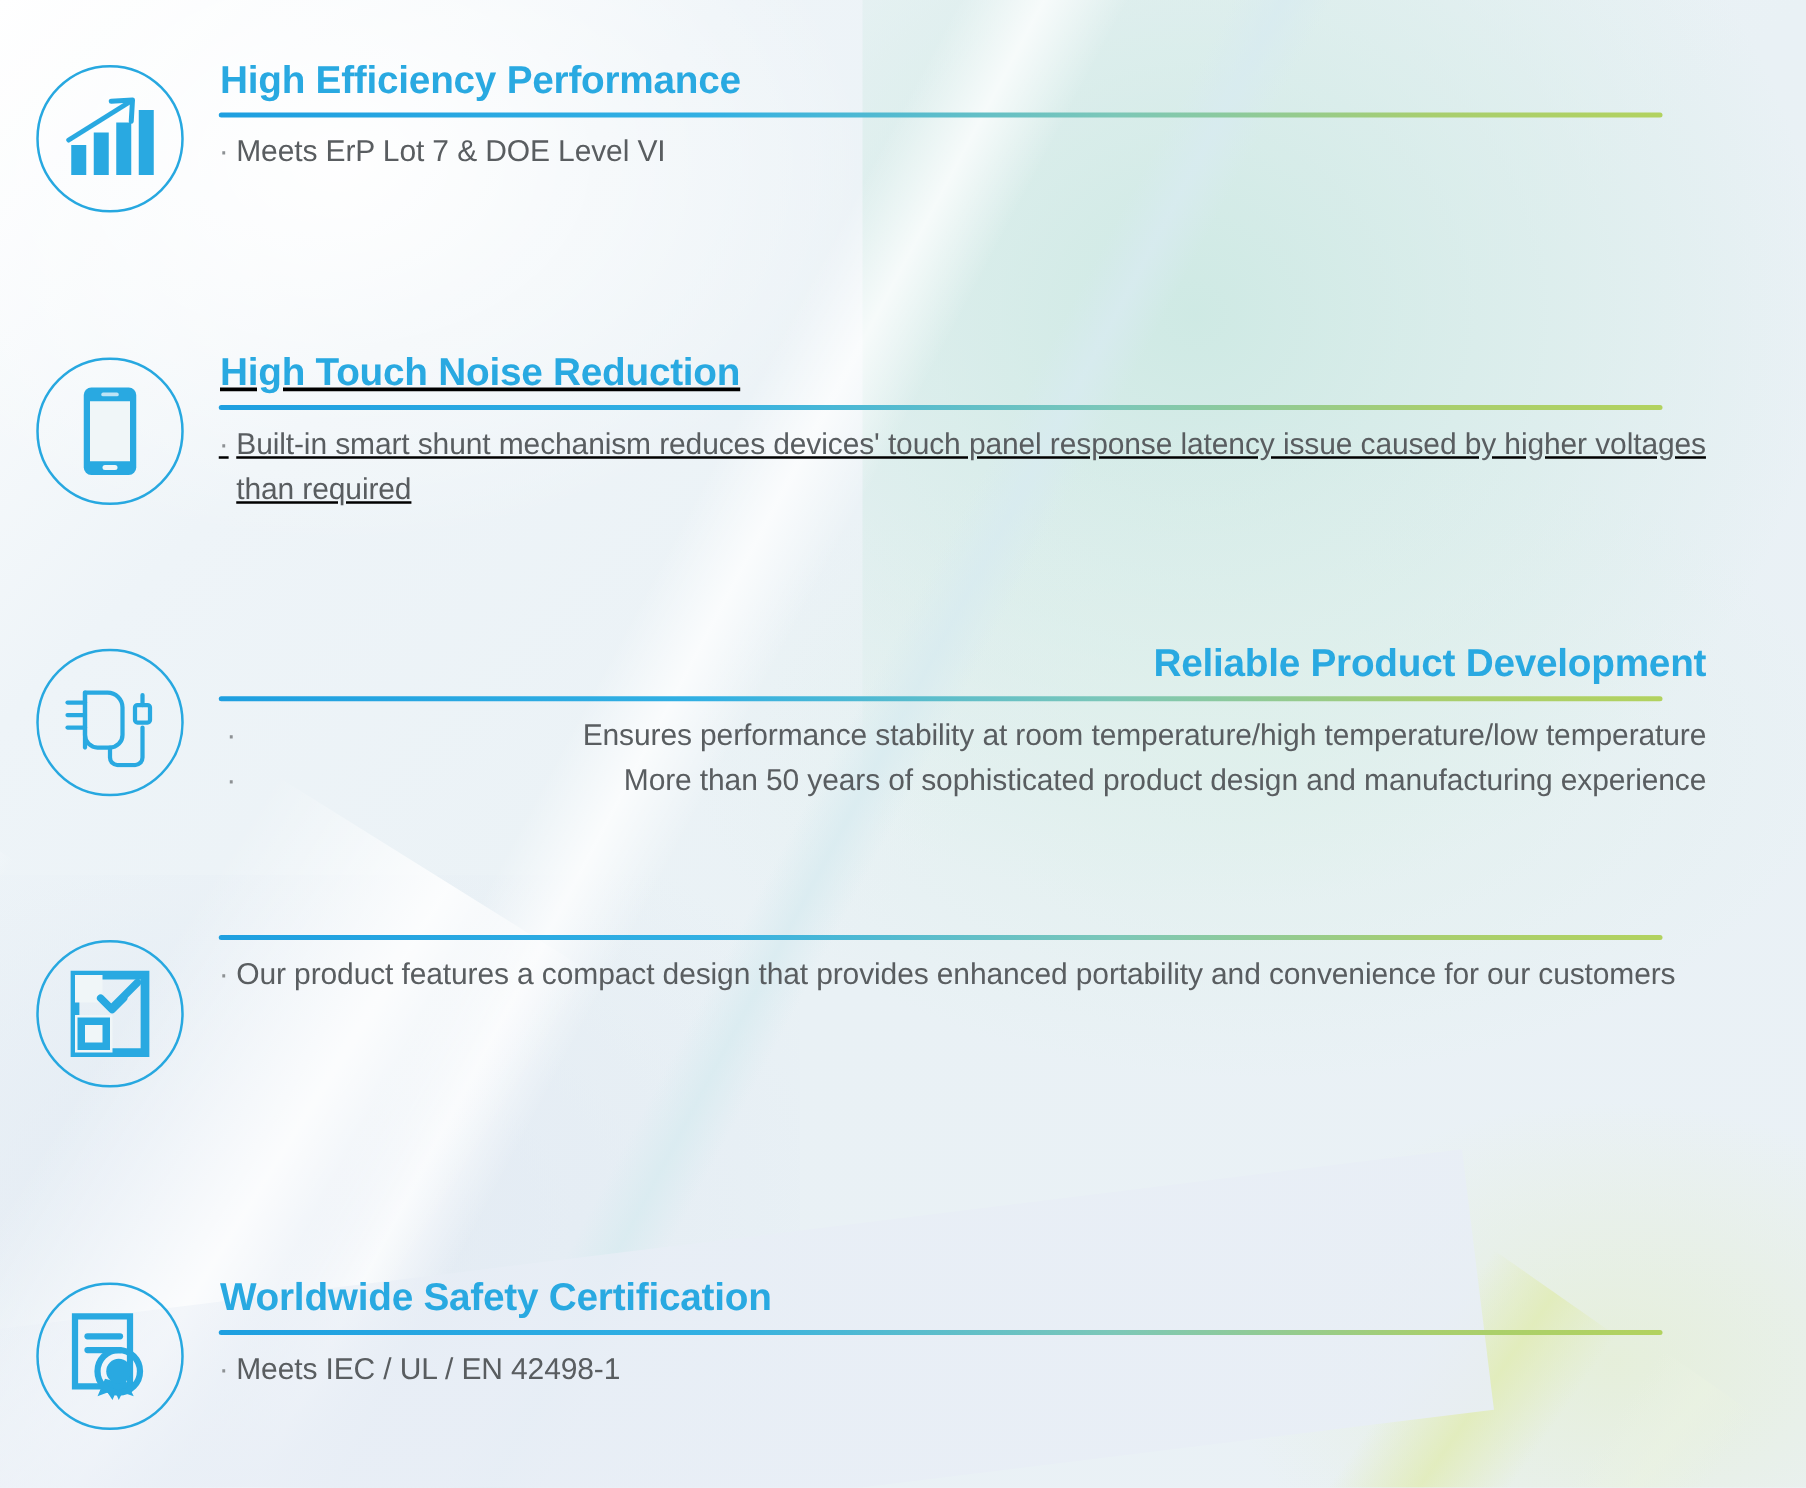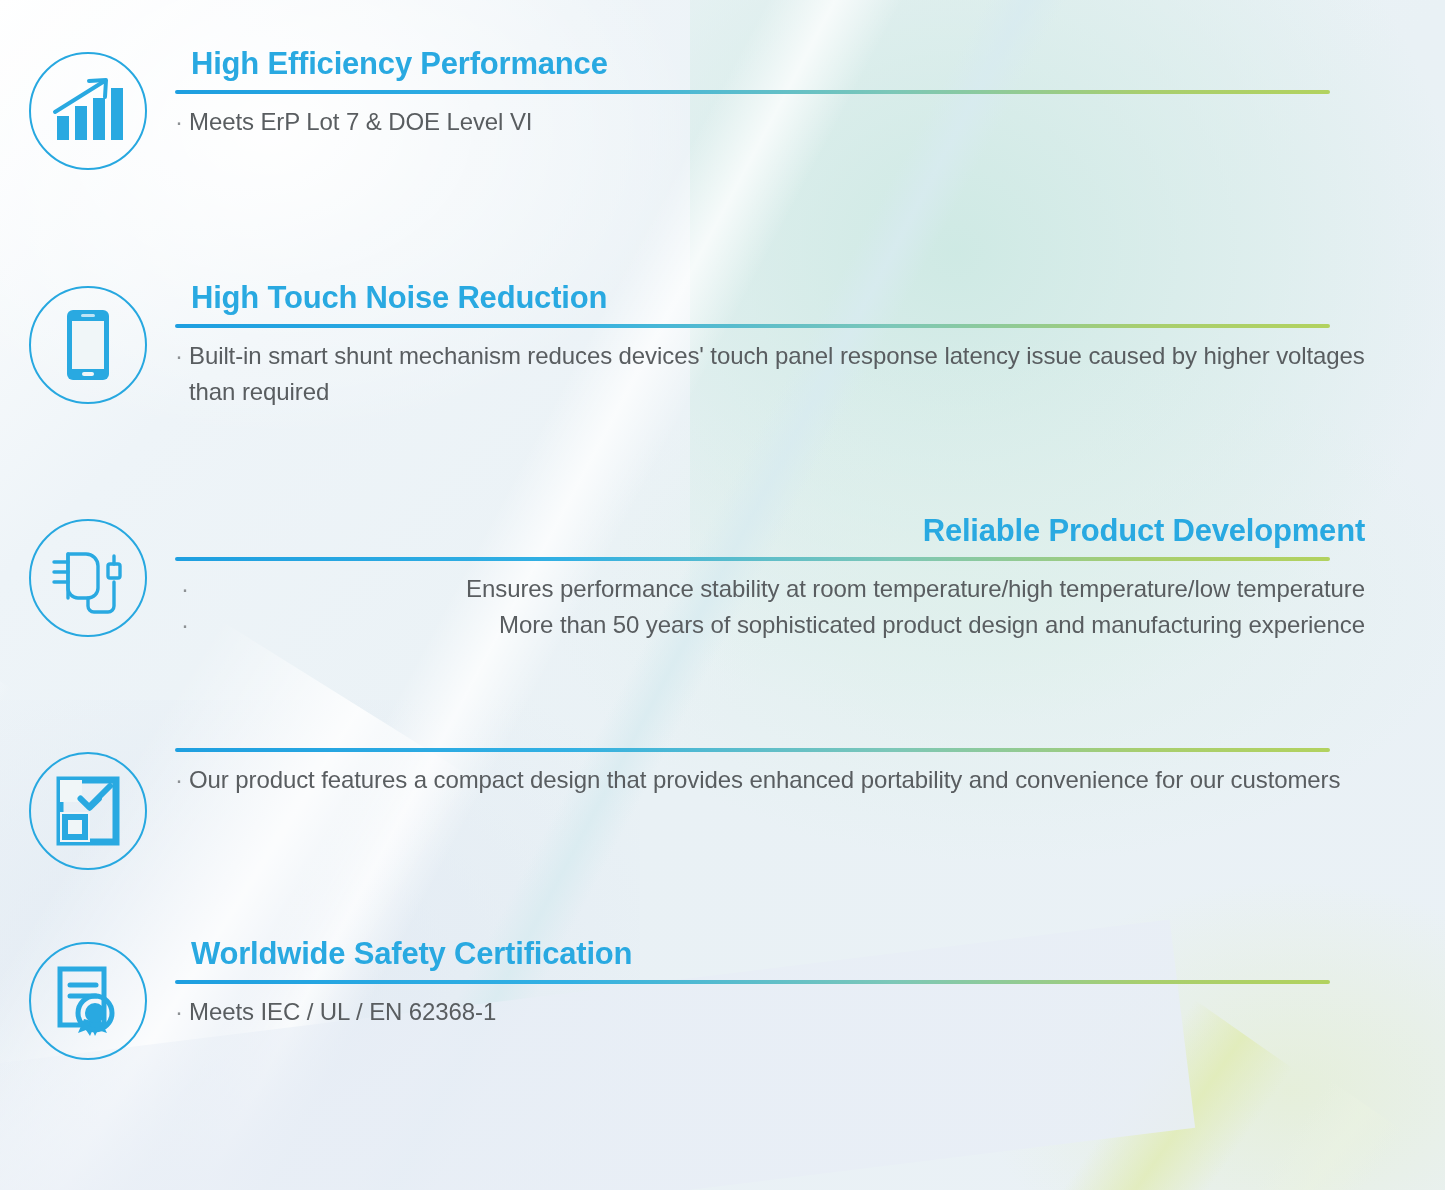--- a/index.html
+++ b/index.html
@@ -140,21 +140,21 @@
     flex: 1 1 auto;
     padding-right: 80px;
     min-width: 0;
   }
   .feature-title {
     font-size: 31px;
     font-weight: bold;
     color: #29a9e1;
     letter-spacing: -0.2px;
     line-height: 1.05;
-    margin: 0 0 9px 16px;
+    margin: 0 0 9px 1px;
     white-space: nowrap;
   }
   .feature-rule {
     height: 4px;
     width: 1155px;
     border-radius: 2px;
     background: linear-gradient(90deg, #1e9fe0 0%, #32b0e3 34%, #7cc7b8 62%, #a8ce6e 84%, #b2d25f 100%);
     margin-bottom: 10px;
   }
   .feature-lines {
@@ -217,21 +217,21 @@
         <div class="feature-rule"></div>
         <ul class="feature-lines">
           <li>
               <span class="bullet-dot">·</span>
               <span class="line-text">Meets ErP Lot 7 &amp; DOE Level VI</span>
             </li>
         </ul>
       </div>
     </div>
 
-    <div class="feature" style="top:282px;">
+    <div class="feature" style="top:282px;text-decoration:underline;">
       <div class="icon-wrap">
         <div class="icon-circle">
           <svg width="46" height="74" viewBox="0 0 46 74" fill="none">
             <rect x="2" y="2" width="42" height="70" rx="6" ry="6" fill="#29a9e1"></rect>
             <rect x="7" y="13" width="32" height="48" fill="#f0f6f8"></rect>
             <rect x="16" y="6" width="14" height="3" rx="1.5" fill="#bfe4f5"></rect>
             <rect x="17" y="64" width="12" height="4" rx="2" fill="#f0f6f8"></rect>
           </svg>
         </div>
       </div>
@@ -295,40 +295,40 @@
         <div class="feature-rule"></div>
         <ul class="feature-lines">
           <li>
               <span class="bullet-dot">·</span>
               <span class="line-text">Our product features a compact design that provides enhanced portability and convenience for our customers</span>
             </li>
         </ul>
       </div>
     </div>
 
-    <div class="feature" style="top:938px;">
+    <div class="feature" style="top:1022px;">
       <div class="icon-wrap">
         <div class="icon-circle">
           <svg width="72" height="76" viewBox="0 0 72 76" fill="none">
             <path d="M8 6 h44 v56 h-44 z" fill="none" stroke="#29a9e1" stroke-width="5"></path>
             <line x1="18" y1="22" x2="44" y2="22" stroke="#29a9e1" stroke-width="5" stroke-linecap="round"></line>
             <line x1="18" y1="33" x2="44" y2="33" stroke="#29a9e1" stroke-width="5" stroke-linecap="round"></line>
             <path d="M32 56 l-6 14 8 -3 4 6 6 -14 z" fill="#29a9e1"></path>
             <path d="M48 56 l7 14 -9 -3 -3 6 -6 -14 z" fill="#29a9e1"></path>
             <circle cx="43" cy="50" r="17" fill="none" stroke="#29a9e1" stroke-width="5"></circle>
             <circle cx="43" cy="50" r="10" fill="#29a9e1"></circle>
           </svg>
         </div>
       </div>
       <div class="feature-body">
         <div class="feature-title">Worldwide Safety Certification</div>
         <div class="feature-rule"></div>
         <ul class="feature-lines">
           <li>
               <span class="bullet-dot">·</span>
-              <span class="line-text">Meets IEC / UL / EN 62368-1</span>
+              <span class="line-text">Meets IEC / UL / EN 42498-1</span>
             </li>
         </ul>
       </div>
     </div>
 
   </div>
 </div>
 
 </body></html>

